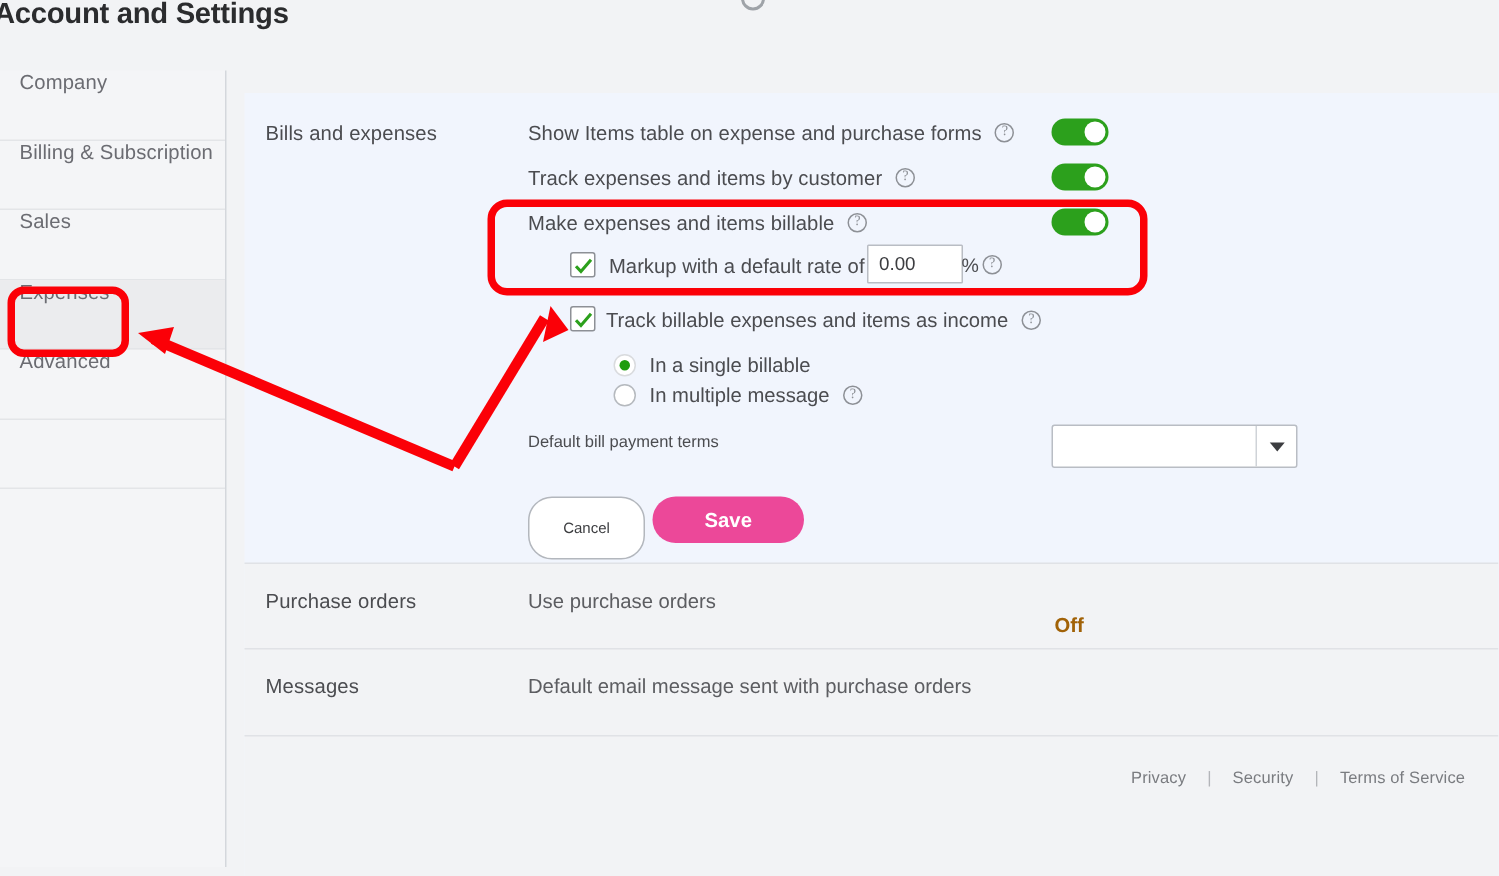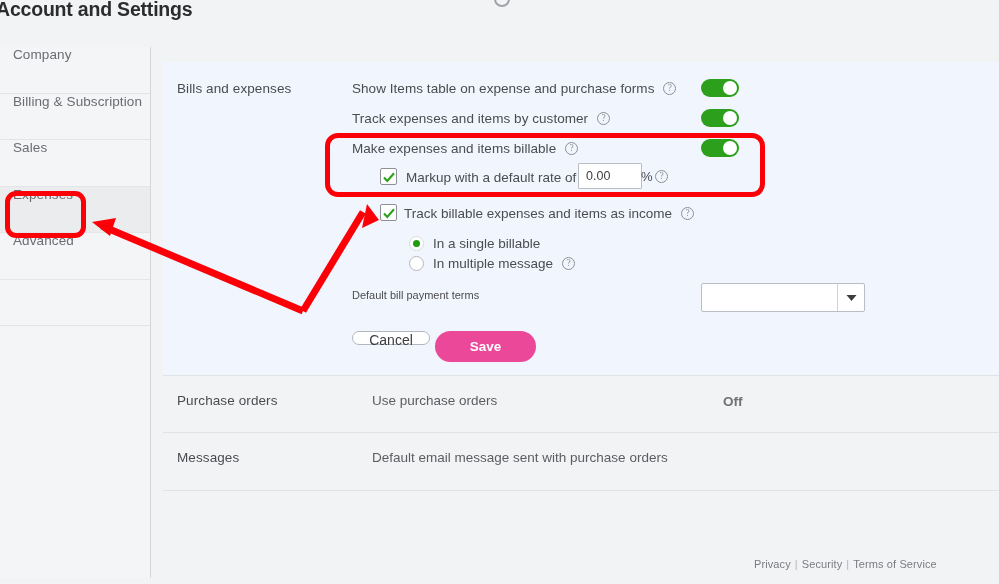--- a/index.html
+++ b/index.html
@@ -304,26 +304,26 @@
     justify-content: center;
     box-sizing: border-box;
   }
 
   
   #btn-cancel {
     position: absolute;
     left: 352px;
     top: 331px;
     width: 78px;
-    height: 14px;
+    height: 42px;
     border: 1px solid #b3b7bd;
     background: #fff;
     border-radius: 16px;
     font-family: "Liberation Sans", sans-serif;
-    font-size: 14px;
+    font-size: 10px;
     color: #3c3d40;
     cursor: pointer;
     padding: 0;
   }
   #btn-save {
     position: absolute;
     left: 435px;
     top: 331px;
     width: 101px;
     height: 31px;
@@ -337,35 +337,34 @@
     cursor: pointer;
     padding: 0;
   }
 
   
   .lower-text {
     position: absolute;
     font-size: 13.5px;
     color: #5c5d61;
     white-space: nowrap;
-    margin-left: 20px;
   }
   #po-desc  { left: 352px; top: 393px; }
-  #po-state { left: 703px; top: 394px; font-weight: bold; color: #737373; }
+  #po-state { left: 703px; top: 409px; font-weight: bold; color: #a16207; }
   #msg-desc { left: 352px; top: 450px; }
 
   
   #footer {
     position: absolute;
     left: 754px;
-    top: 558px;
+    top: 513px;
     font-size: 11px;
     color: #7a7c80;
     display: flex;
-    gap: 4px;
+    gap: 14px;
     align-items: center;
     letter-spacing: 0.1px;
   }
   #footer .sep { color: #b3b5b9; }
   #footer span[data-interactable="true"] { cursor: pointer; }
 
   
   #anno-layer {
     position: absolute;
     left: 0; top: 0;

